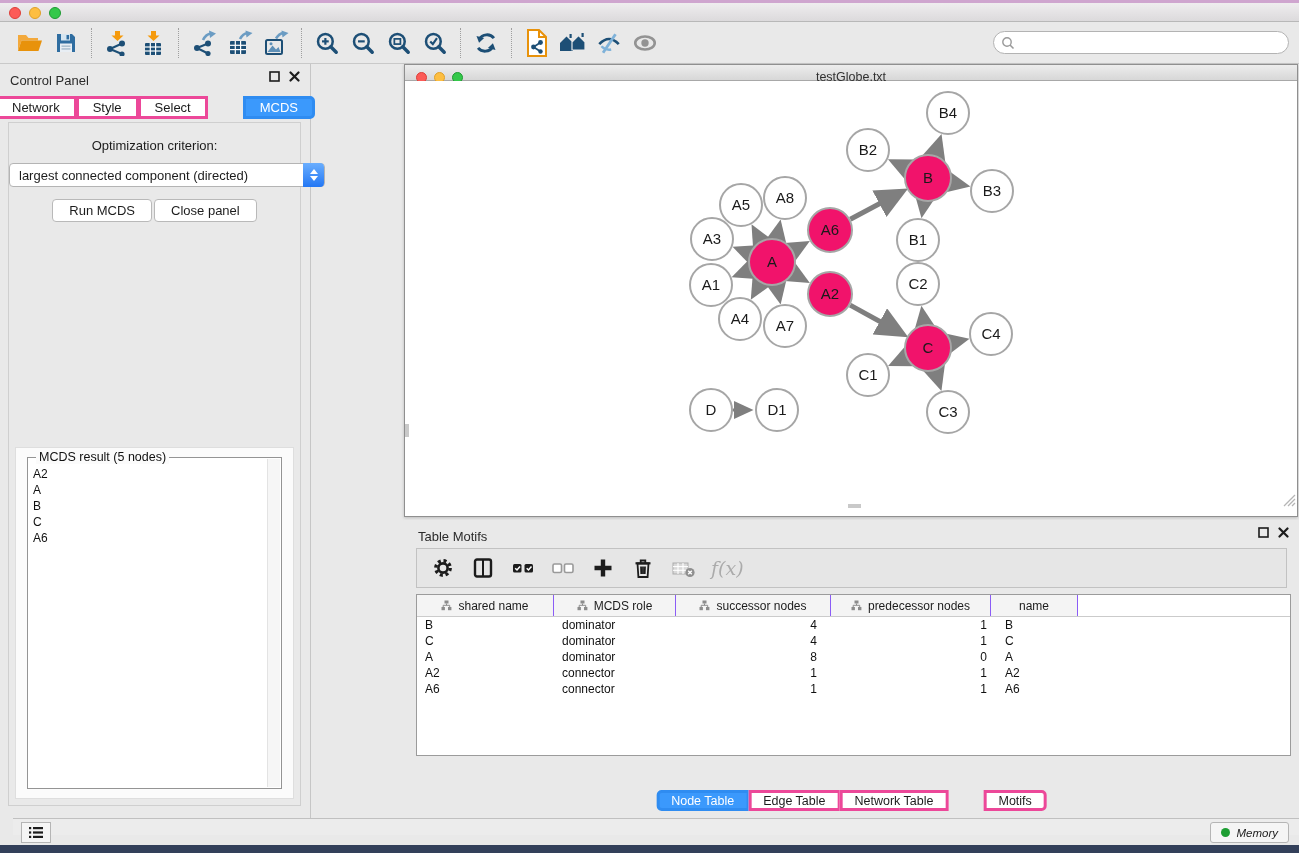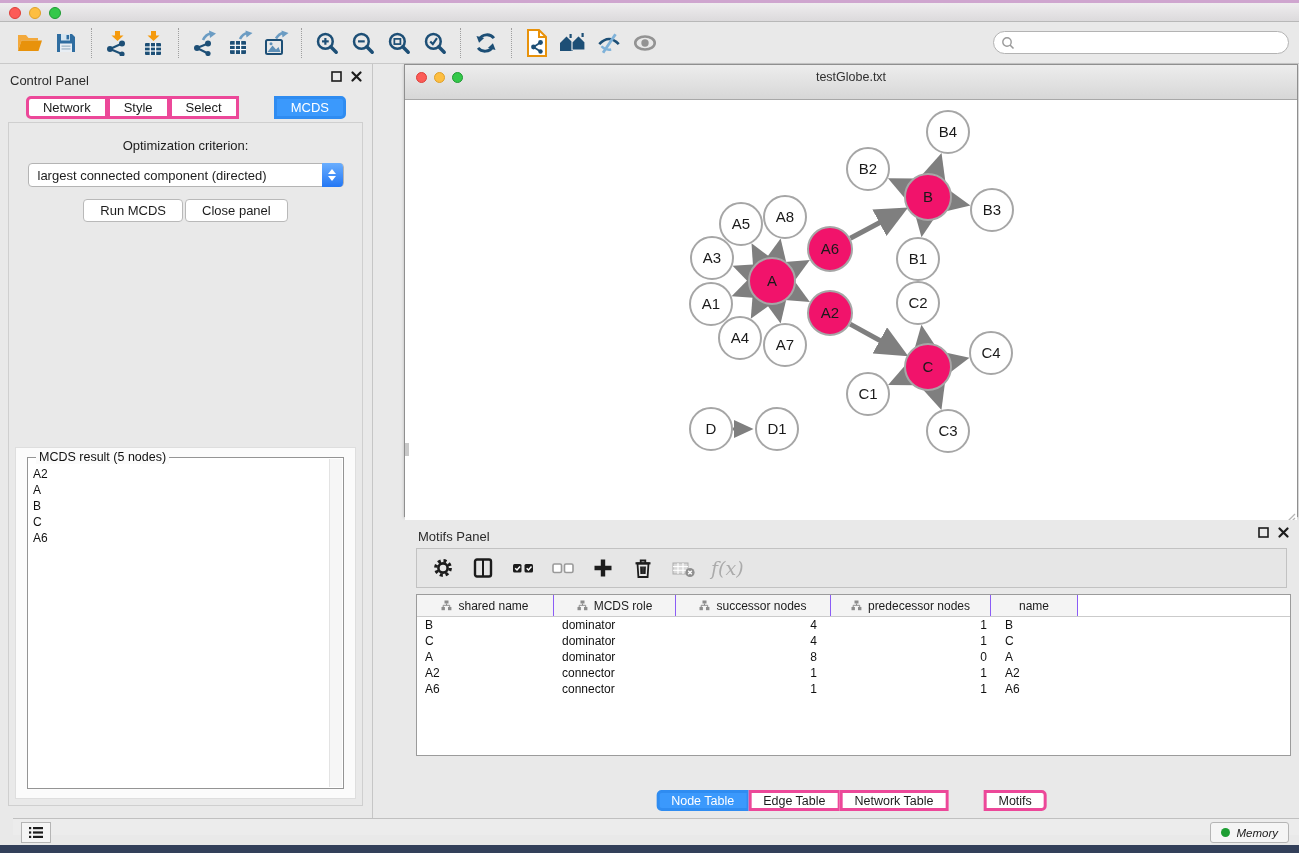--- a/index.html
+++ b/index.html
@@ -29,21 +29,21 @@
   .tb-sep { width:1px; height:30px; border-left:1px dotted #9f9f9f; margin:0 7px; }
   .tb-search { position:absolute; right:10px; top:9px; width:296px; height:23px;
     background:#fff; border:1px solid #b3b3b3; border-radius:12px;
     display:flex; align-items:center; padding-left:7px; }
   .tb-search input { border:none; outline:none; flex:1; height:18px; font-size:12px;
     font-family:"Liberation Sans",sans-serif; background:transparent; }
   
   .panel-head-title { font-size:13px; color:#2b2b2b; }
   .panel-icons { position:absolute; right:10px; top:7px; display:flex; gap:9px; align-items:center; }
   
-  .control-panel { position:absolute; left:0; top:64px; width:373px; height:754px;
+  .control-panel { position:absolute; left:0; top:64px; width:311px; height:754px;
     background:#e9e9e9; border-right:1px solid #c6c6c6; }
   .cp-head { position:relative; height:28px; padding:7px 0 0 10px; }
   .cp-tabs { display:flex; justify-content:center; margin-top:4px; }
   .seg { display:inline-flex; align-items:center; justify-content:center; height:23px;
     padding:0 14px; background:#fff; border:3px solid #ec4899; font-size:13px;
     color:#1c1c1c; margin-left:-1px; cursor:default; }
   .seg:first-child { border-radius:5px 0 0 5px; margin-left:0; }
   .seg:last-child { border-radius:0 5px 5px 0;margin-left:35px; }
   .seg.active { background:#3b99fc; border-color:#2f8cf1; color:#fff; }
   .cp-box { position:absolute; left:8px; right:9px; top:58px; bottom:12px;
@@ -66,21 +66,21 @@
     border:1px solid #949494; background:#fff; }
   .groupbox .legend { position:absolute; top:-8px; left:8px; background:#fbfbfb;
     padding:0 3px; font-size:12.5px; color:#111; }
   .mcds-list { list-style:none; padding:8px 0 0 5px; }
   .mcds-list li { font-size:12px; line-height:16px; color:#111; }
   .gb-scroll { position:absolute; top:1px; bottom:1px; right:1px; width:13px;
     background:#f6f6f6; border-left:1px solid #e3e3e3; }
   
   .net-window { position:absolute; left:404px; top:64px; width:894px; height:453px;
     border:1px solid #8f8f8f; background:#fff; box-shadow:0 1px 3px rgba(0,0,0,.2); }
-  .net-titlebar { position:relative; height:35px;
+  .net-titlebar { position:relative; height:16px;
     background:linear-gradient(#ededed,#d7d7d7); border-bottom:1px solid #a8a8a8; }
   .net-titlebar .lights { top:7px; left:11px; gap:7px; }
   .net-titlebar .light { width:11px; height:11px; }
   .net-title { position:absolute; top:5px; left:0; right:0; text-align:center;
     font-size:12.5px; color:#303030; }
   .net-canvas { position:relative; width:100%; height:427px; background:#fff; overflow:hidden; }
   .vscroll-mark { position:absolute; left:0; top:343px; width:4px; height:13px; background:#c9c9c9; }
   .hscroll-mark { position:absolute; left:443px; bottom:0; width:13px; height:4px; background:#c9c9c9; }
   .resize-grip { position:absolute; right:1px; bottom:1px; }
   
@@ -447,21 +447,21 @@
       <div class="vscroll-mark"></div>
       <div class="hscroll-mark"></div>
       <svg class="resize-grip" width="13" height="13" viewBox="0 0 13 13">
           <path d="M12 1 L1 12 M12 5 L5 12 M12 9 L9 12" stroke="#b5b5b5" stroke-width="1.3"></path>
         </svg>
     </div>
   </div>
 
   <div class="table-panel">
     <div class="tp-head">
-      <span class="panel-head-title">Motifs Panel</span>
+      <span class="panel-head-title">Table Motifs</span>
       <span class="panel-icons">
         <svg width="11" height="11" viewBox="0 0 11 11">
             <rect x="1" y="1" width="9" height="9" fill="none" stroke="#1c1c1c" stroke-width="1.6"></rect>
           </svg>
         <svg width="11" height="11" viewBox="0 0 11 11">
             <path d="M1.5 1.5 L9.5 9.5 M9.5 1.5 L1.5 9.5" stroke="#1c1c1c" stroke-width="2.2" stroke-linecap="round"></path>
           </svg>
       </span>
     </div>
     <div class="tp-toolbar">

